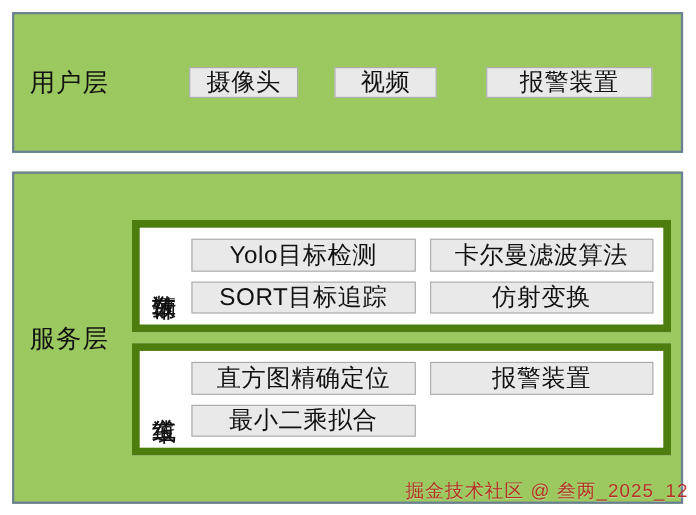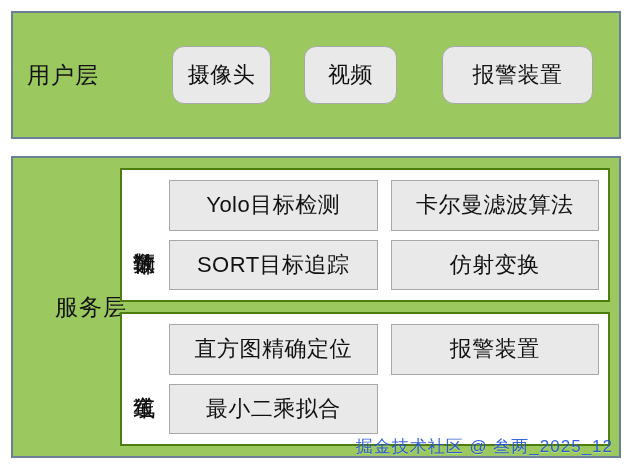--- a/index.html
+++ b/index.html
@@ -46,21 +46,20 @@
     height: 302px;
     align-items: stretch;
   }
 
   .layer-label {
     color: #111111;
     font-size: 23px;
     letter-spacing: 1px;
     white-space: nowrap;
     line-height: 1;
-    margin-left: 28px;
   }
 
   #user-layer .layer-label {
     margin-left: 14px;
     width: 94px;
     text-align: left;
   }
 
   #service-layer-label-wrap {
     width: 107px;
@@ -88,46 +87,45 @@
   }
 
   
   #user-chip-row {
     display: flex;
     align-items: center;
     gap: 33px;
     margin-left: 51px;
   }
   #user-chip-row .chip {
-    height: 58px;
+    height: 28px;
     padding: 0 18px;
-    border-radius: 12px;
   }
   #chip-camera  { width: 99px; }
   #chip-video   { width: 93px; }
   #chip-alarm   { width: 151px; margin-left: 12px; }
 
   
   #service-groups {
     flex: 1 1 auto;
     display: flex;
     flex-direction: column;
     justify-content: center;
     gap: 10px;
     padding: 8px 9px 8px 0;
     box-sizing: border-box;
   }
 
   .group {
     background: #ffffff;
-    border: 2px solid #4d7c0f;
+    border: 7px solid #4d7c0f;
     box-sizing: border-box;
     display: flex;
     align-items: stretch;
-    height: 134px;
+    height: 102px;
   }
 
   .group-label {
     flex: 0 0 44px;
     display: flex;
     align-items: center;
     justify-content: center;
     font-size: 22px;
     color: #111111;
     line-height: 1.02;
@@ -149,24 +147,24 @@
 
   .group-grid .chip {
     width: 100%;
     height: 100%;
     font-size: 22px;
   }
 
   
   #watermark {
     position: absolute;
-    right: 20px;
+    right: 7px;
     bottom: 10px;
     font-size: 17px;
-    color: #1d4ed8;
+    color: #b91c1c;
     opacity: 0.88;
     white-space: nowrap;
     letter-spacing: 1px;
     pointer-events: none;
     text-shadow: 0 1px 0 rgba(255,255,255,0.35);
   }
 </style>
 </head>
 <body>
 

